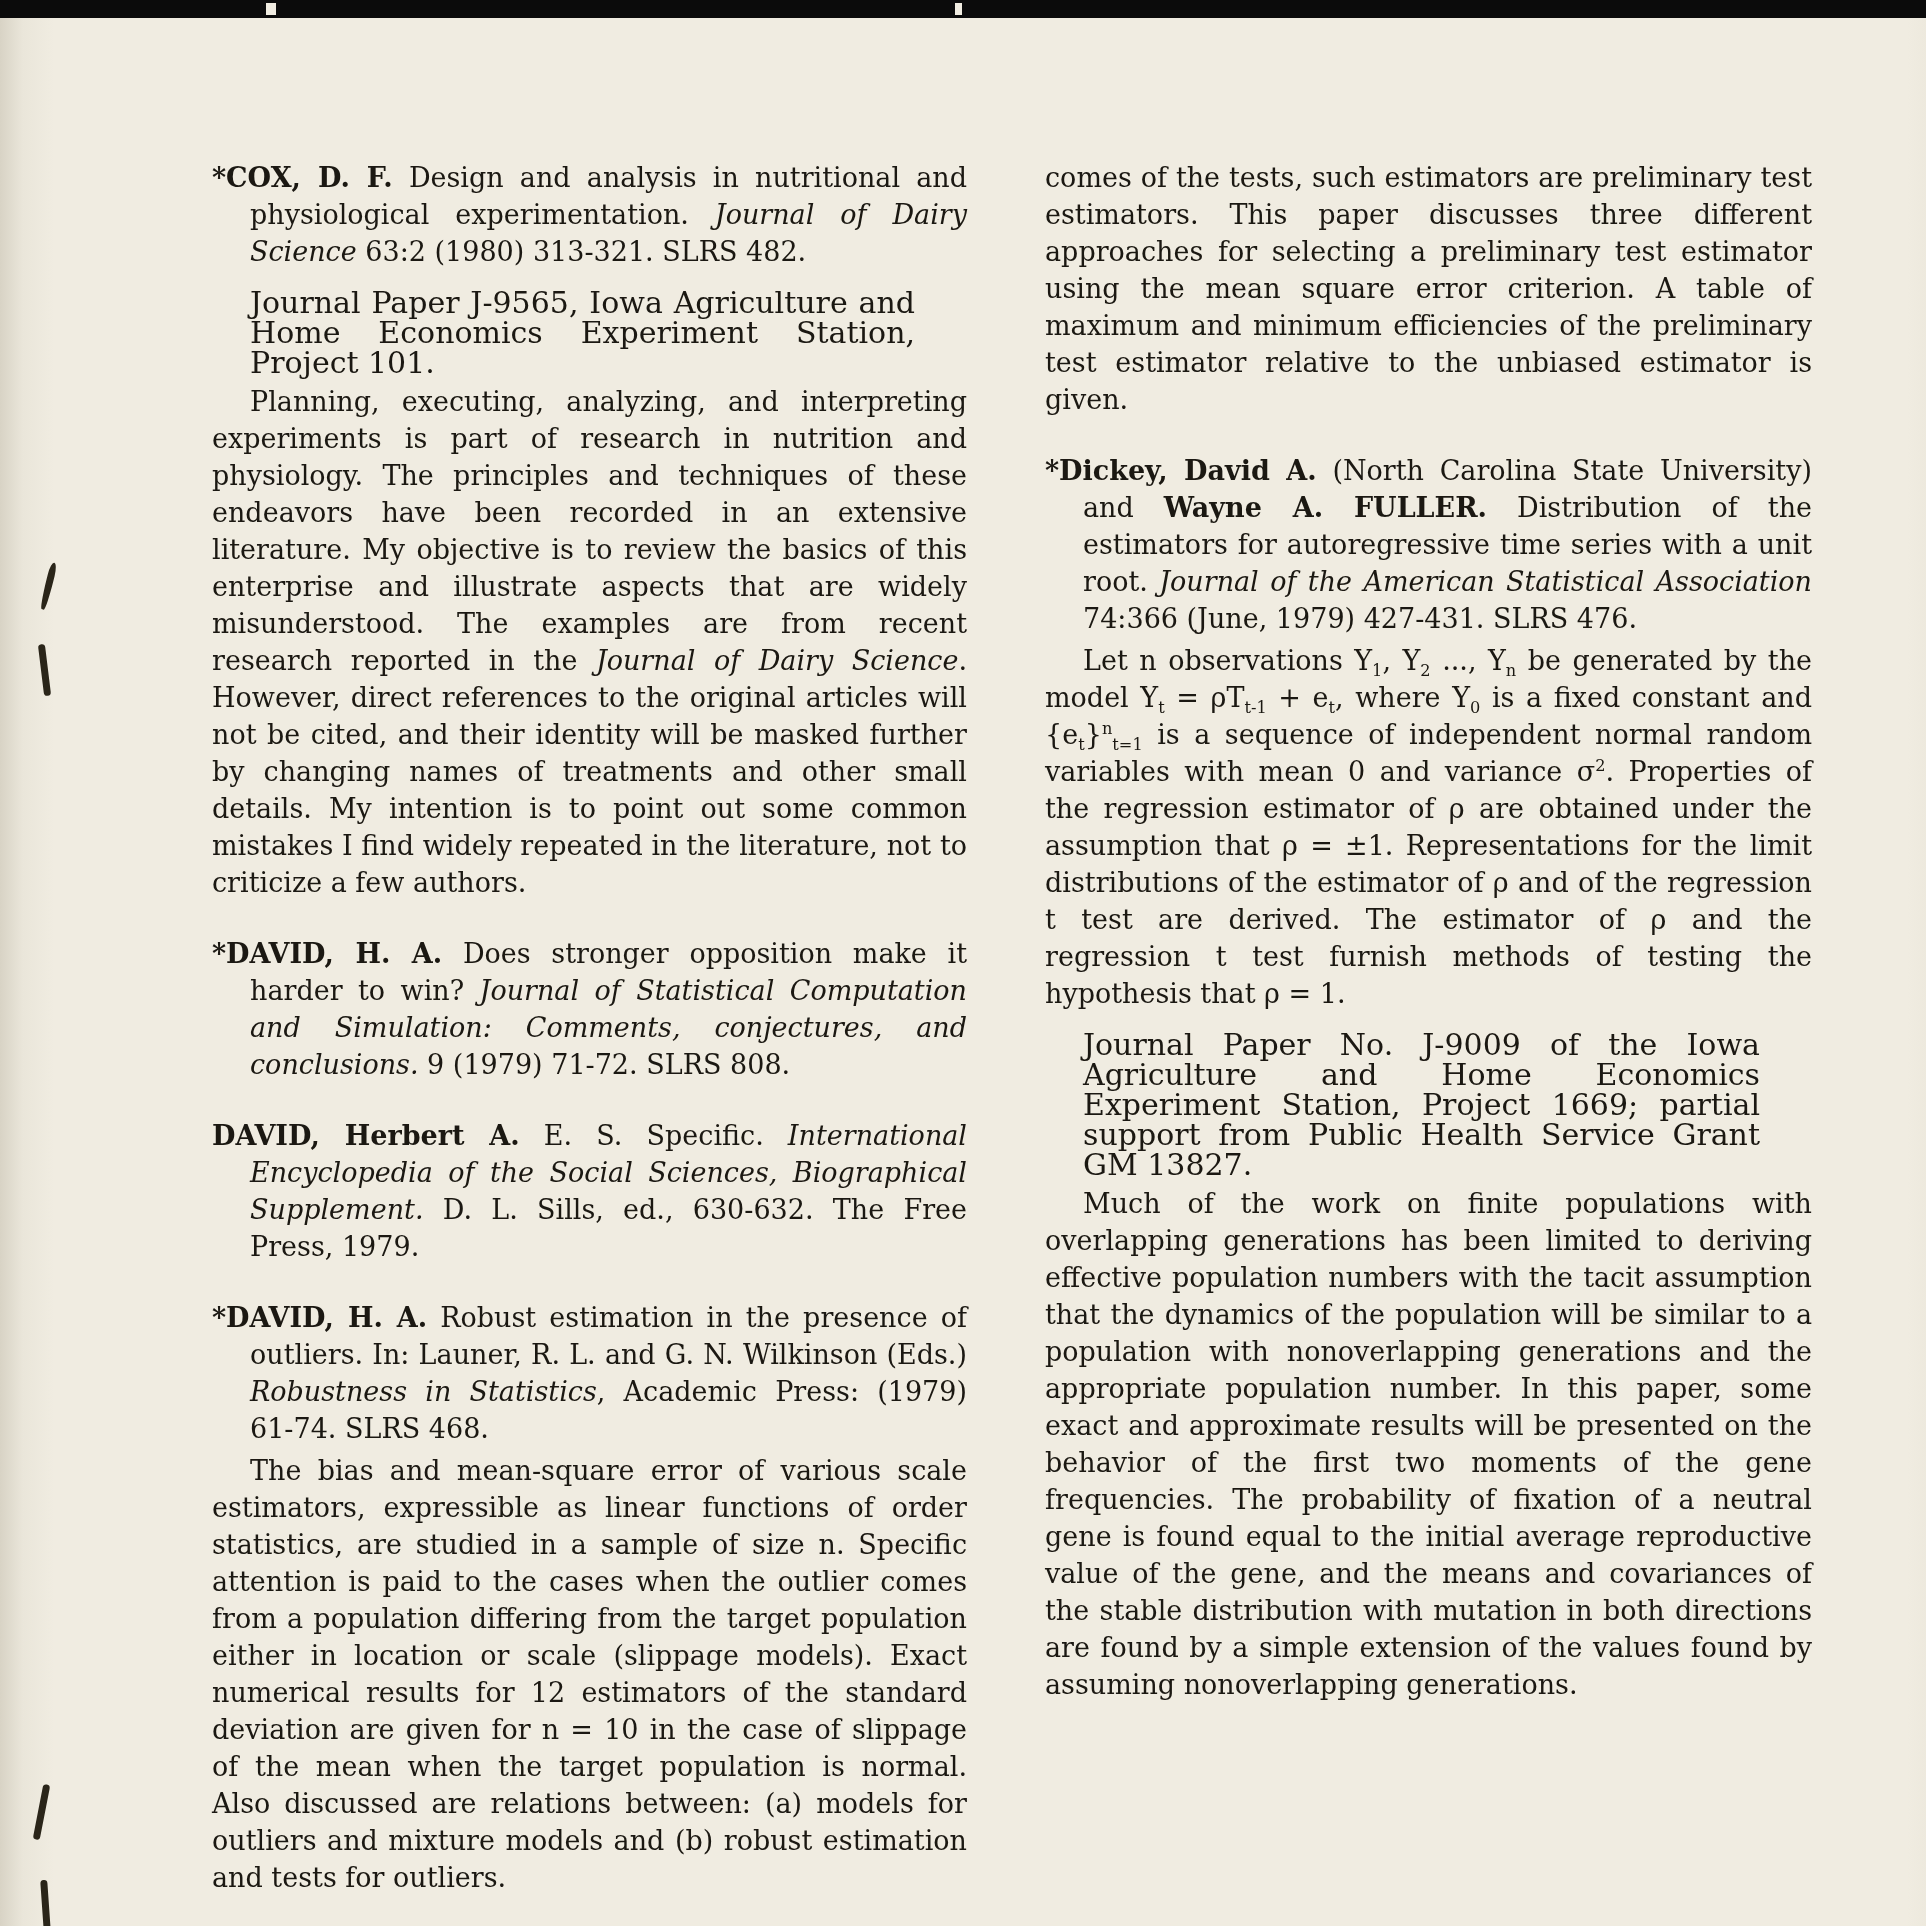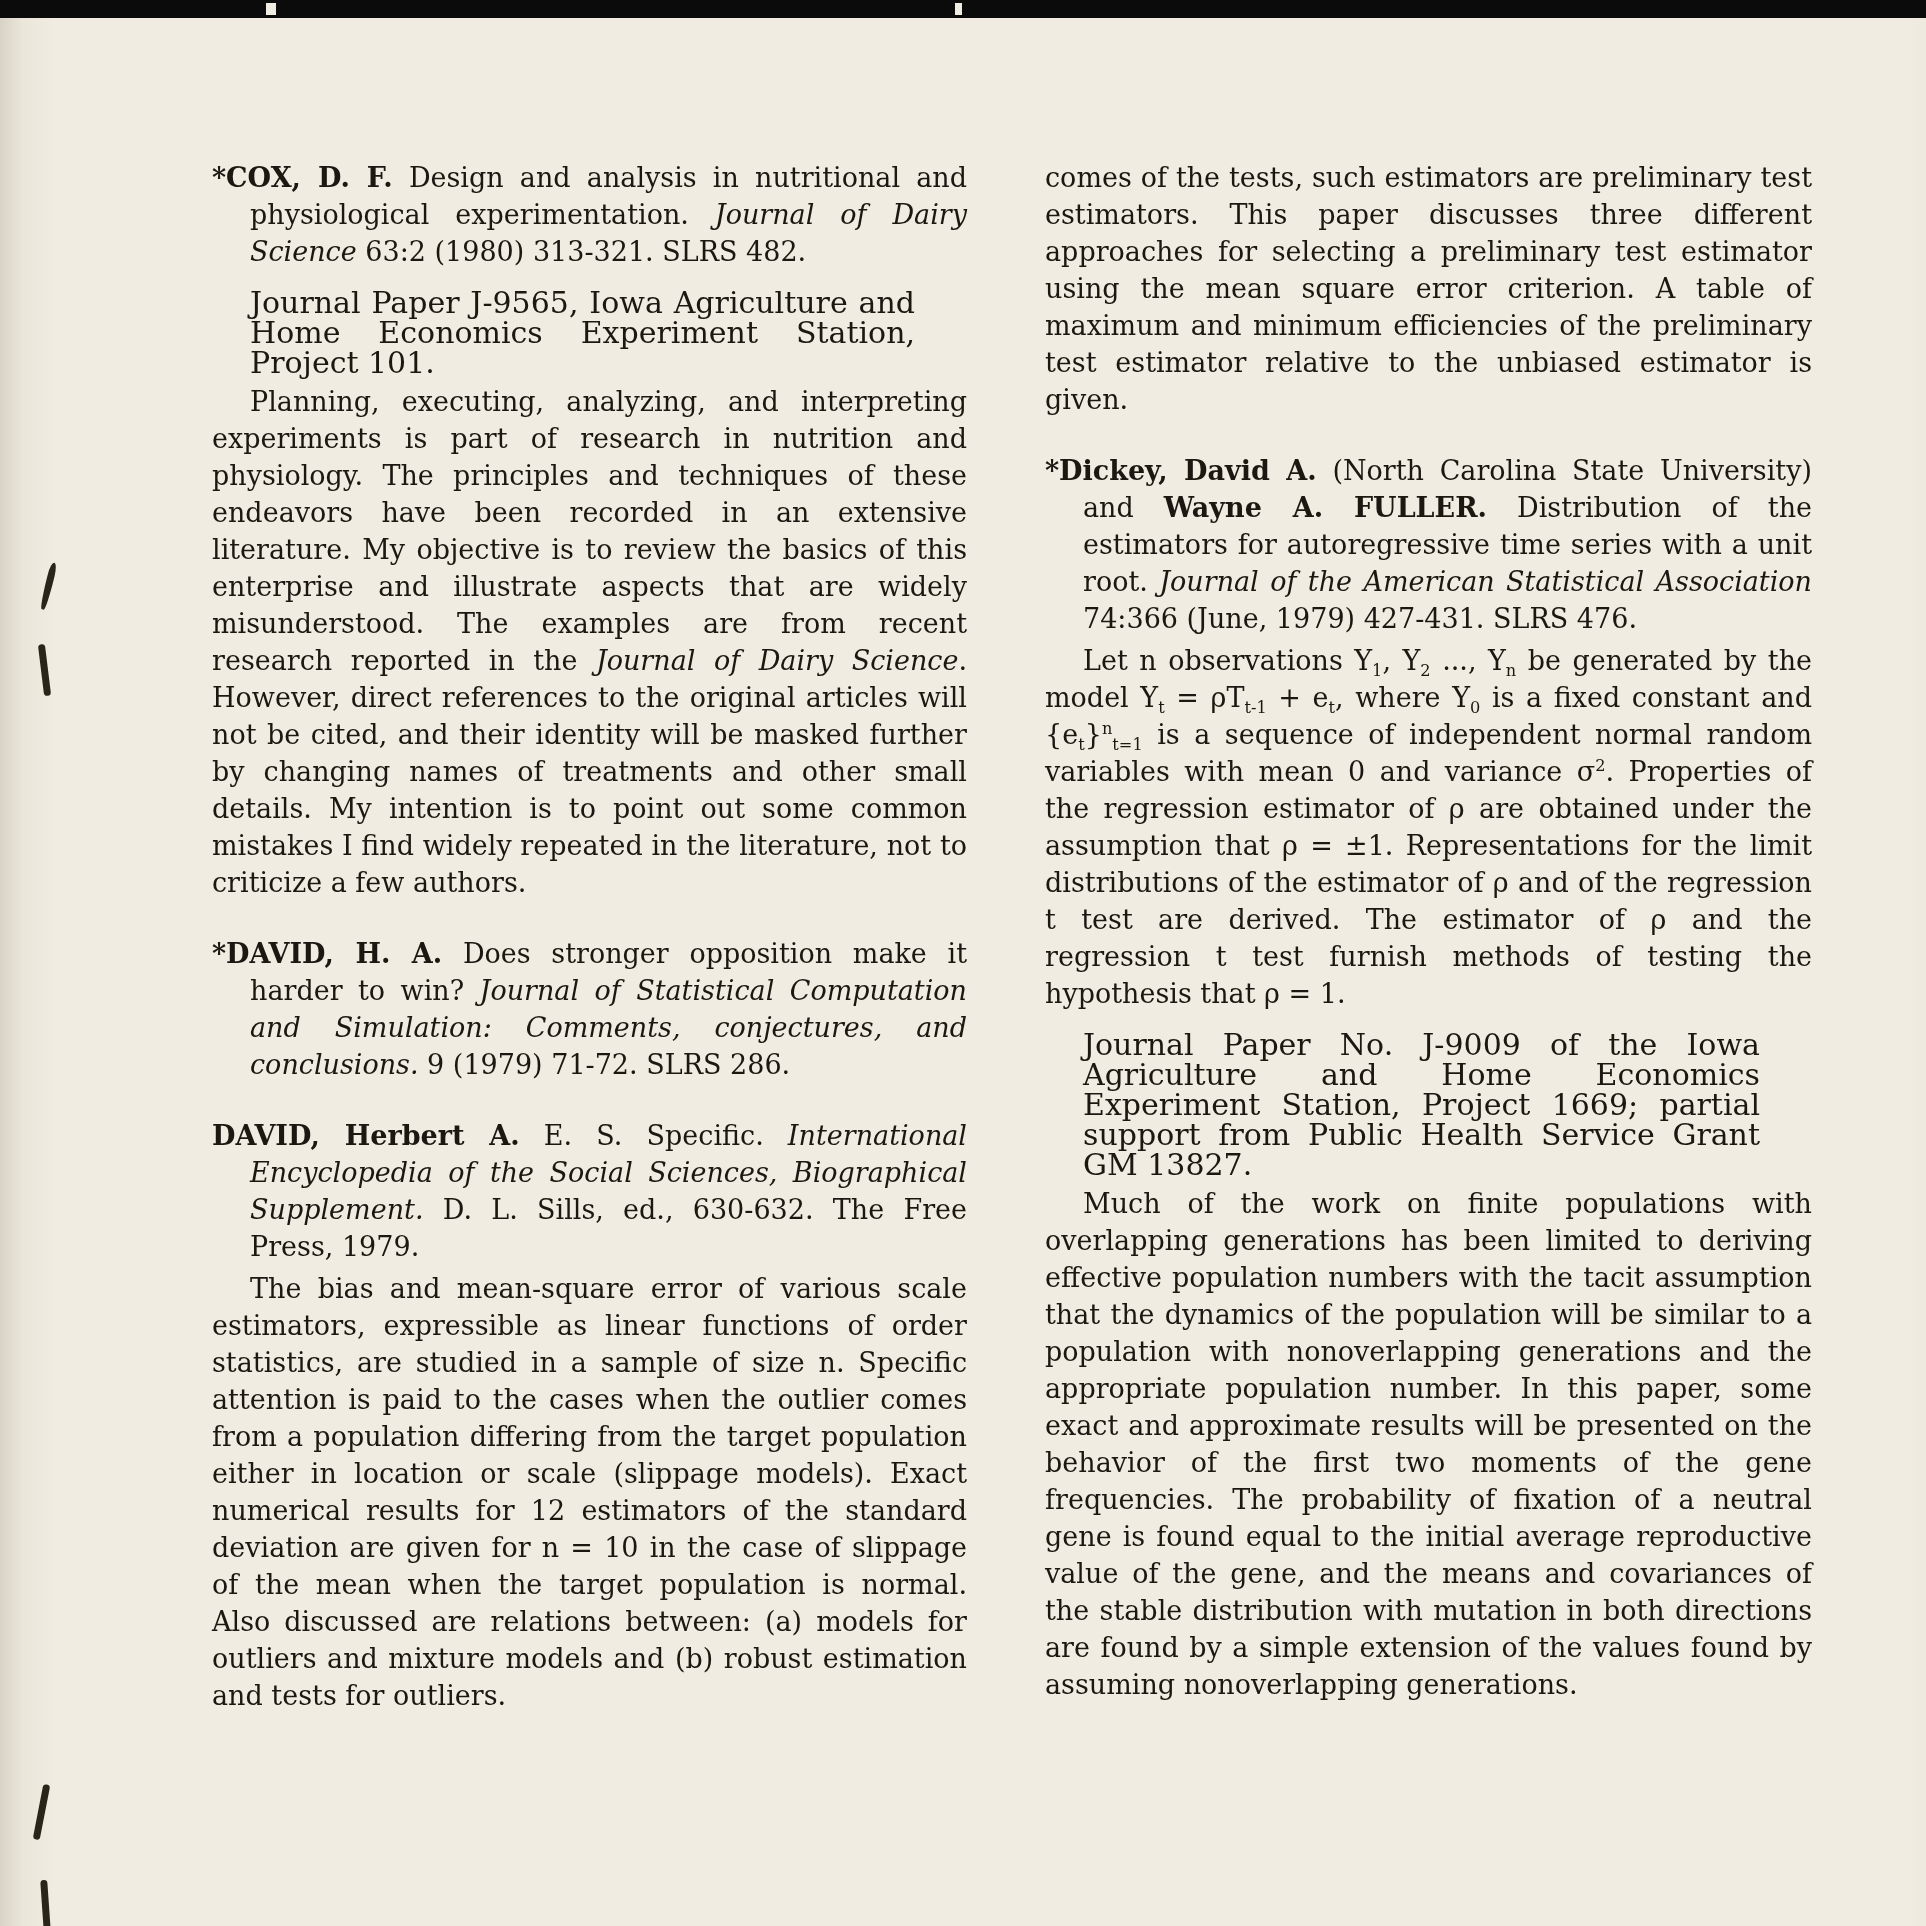--- a/index.html
+++ b/index.html
@@ -65,22 +65,23 @@
 
   <span class="binding-mark mark-1"></span>
   <span class="binding-mark mark-2"></span>
   <span class="binding-mark mark-3"></span>
   <span class="binding-mark mark-4"></span>
 
   <div class="column left-col">
       <p class="block citation"><span class="b">*COX, D. F.</span><span> Design and analysis in nutritional and physiological experimentation. </span><span class="i">Journal of Dairy Science</span><span> 63:2 (1980) 313-321. SLRS 482.</span></p>
       <p class="block note"><span>Journal Paper J-9565, Iowa Agriculture and Home Economics Experiment Station, Project 101.</span></p>
       <p class="block abstract"><span>Planning, executing, analyzing, and interpreting experiments is part of research in nutrition and physiology. The principles and techniques of these endeavors have been recorded in an extensive literature. My objective is to review the basics of this enterprise and illustrate aspects that are widely misunderstood. The examples are from recent research reported in the </span><span class="i">Journal of Dairy Science</span><span>. However, direct references to the original articles will not be cited, and their identity will be masked further by changing names of treatments and other small details. My intention is to point out some common mistakes I find widely repeated in the literature, not to criticize a few authors.</span></p>
-      <p class="block citation"><span class="b">*DAVID, H. A.</span><span> Does stronger opposition make it harder to win? </span><span class="i">Journal of Statistical Computation and Simulation: Comments, conjectures, and conclusions.</span><span> 9 (1979) 71-72. SLRS 286.</span></p>
+      <p class="block citation"><span class="b">*DAVID, H. A.</span><span> Does stronger opposition make it harder to win? </span><span class="i">Journal of Statistical Computation and Simulation: Comments, conjectures, and conclusions.</span><span> 9 (1979) 71-72. SLRS 808.</span></p>
       <p class="block citation"><span class="b">DAVID, Herbert A.</span><span> E. S. Specific. </span><span class="i">International Encyclopedia of the Social Sciences, Biographical Supplement.</span><span> D. L. Sills, ed., 630-632. The Free Press, 1979.</span></p>
+      <p class="block citation"><span class="b">*DAVID, H. A.</span><span> Robust estimation in the presence of outliers. In: Launer, R. L. and G. N. Wilkinson (Eds.) </span><span class="i">Robustness in Statistics</span><span>, Academic Press: (1979) 61-74. SLRS 468.</span></p>
       <p class="block abstract"><span>The bias and mean-square error of various scale estimators, expressible as linear functions of order statistics, are studied in a sample of size n. Specific attention is paid to the cases when the outlier comes from a population differing from the target population either in location or scale (slippage models). Exact numerical results for 12 estimators of the standard deviation are given for n = 10 in the case of slippage of the mean when the target population is normal. Also discussed are relations between: (a) models for outliers and mixture models and (b) robust estimation and tests for outliers.</span></p>
     </div>
   <div class="column right-col">
       <p class="block abstract_cont"><span>comes of the tests, such estimators are preliminary test estimators. This paper discusses three different approaches for selecting a preliminary test estimator using the mean square error criterion. A table of maximum and minimum efficiencies of the preliminary test estimator relative to the unbiased estimator is given.</span></p>
       <p class="block citation"><span class="b">*Dickey, David A.</span><span> (North Carolina State University) and </span><span class="b">Wayne A. FULLER.</span><span> Distribution of the estimators for autoregressive time series with a unit root. </span><span class="i">Journal of the American Statistical Association</span><span> 74:366 (June, 1979) 427-431. SLRS 476.</span></p>
       <p class="block abstract"><span>Let n observations Y</span><sub>1</sub><span>, Y</span><sub>2</sub><span> ..., Y</span><sub>n</sub><span> be generated by the model Y</span><sub>t</sub><span> = ρT</span><sub>t-1</sub><span> + e</span><sub>t</sub><span>, where Y</span><sub>0</sub><span> is a fixed constant and {e</span><sub>t</sub><span>}</span><sup>n</sup><sub>t=1</sub><span> is a sequence of independent normal random variables with mean 0 and variance σ</span><sup>2</sup><span>. Properties of the regression estimator of ρ are obtained under the assumption that ρ = ±1. Representations for the limit distributions of the estimator of ρ and of the regression t test are derived. The estimator of ρ and the regression t test furnish methods of testing the hypothesis that ρ = 1.</span></p>
       <p class="block note"><span>Journal Paper No. J-9009 of the Iowa Agriculture and Home Economics Experiment Station, Project 1669; partial support from Public Health Service Grant GM 13827.</span></p>
       <p class="block abstract"><span>Much of the work on finite populations with overlapping generations has been limited to deriving effective population numbers with the tacit assumption that the dynamics of the population will be similar to a population with nonoverlapping generations and the appropriate population number. In this paper, some exact and approximate results will be presented on the behavior of the first two moments of the gene frequencies. The probability of fixation of a neutral gene is found equal to the initial average reproductive value of the gene, and the means and covariances of the stable distribution with mutation in both directions are found by a simple extension of the values found by assuming nonoverlapping generations.</span></p>
     </div>
 

